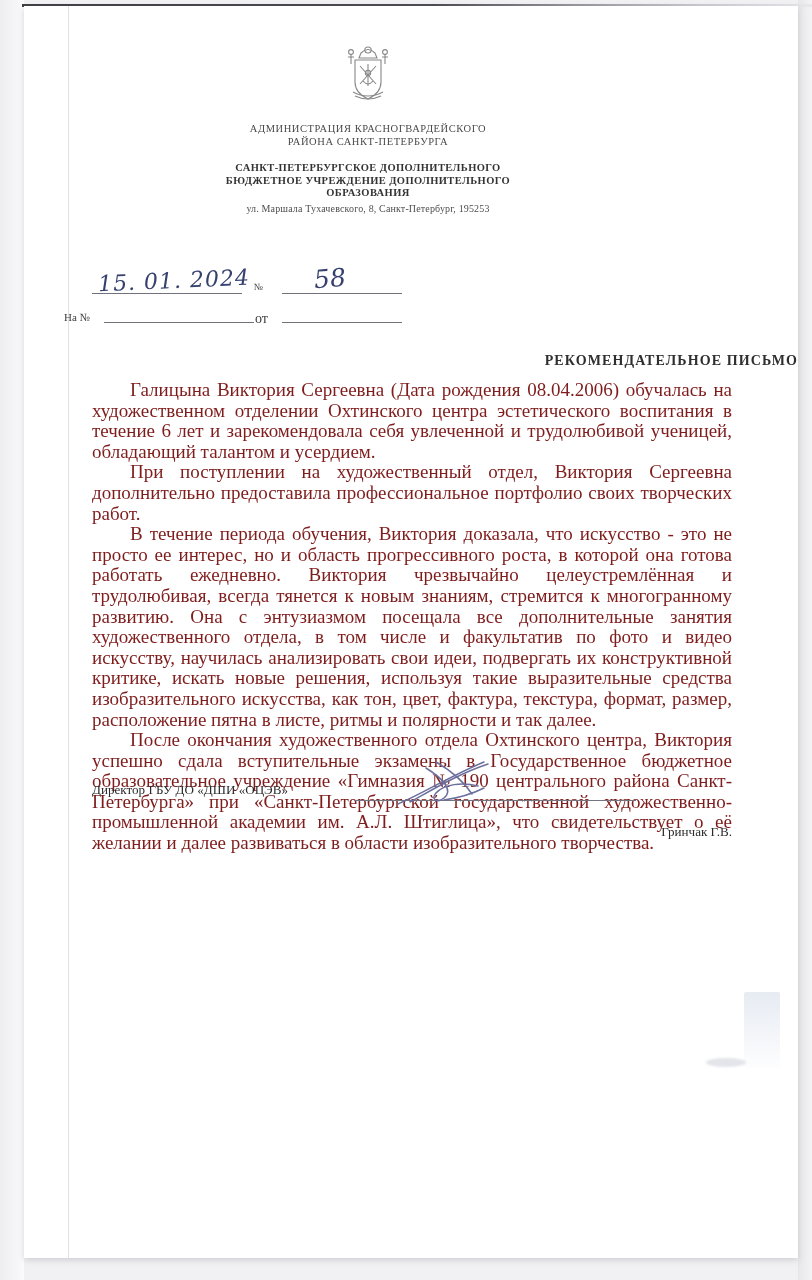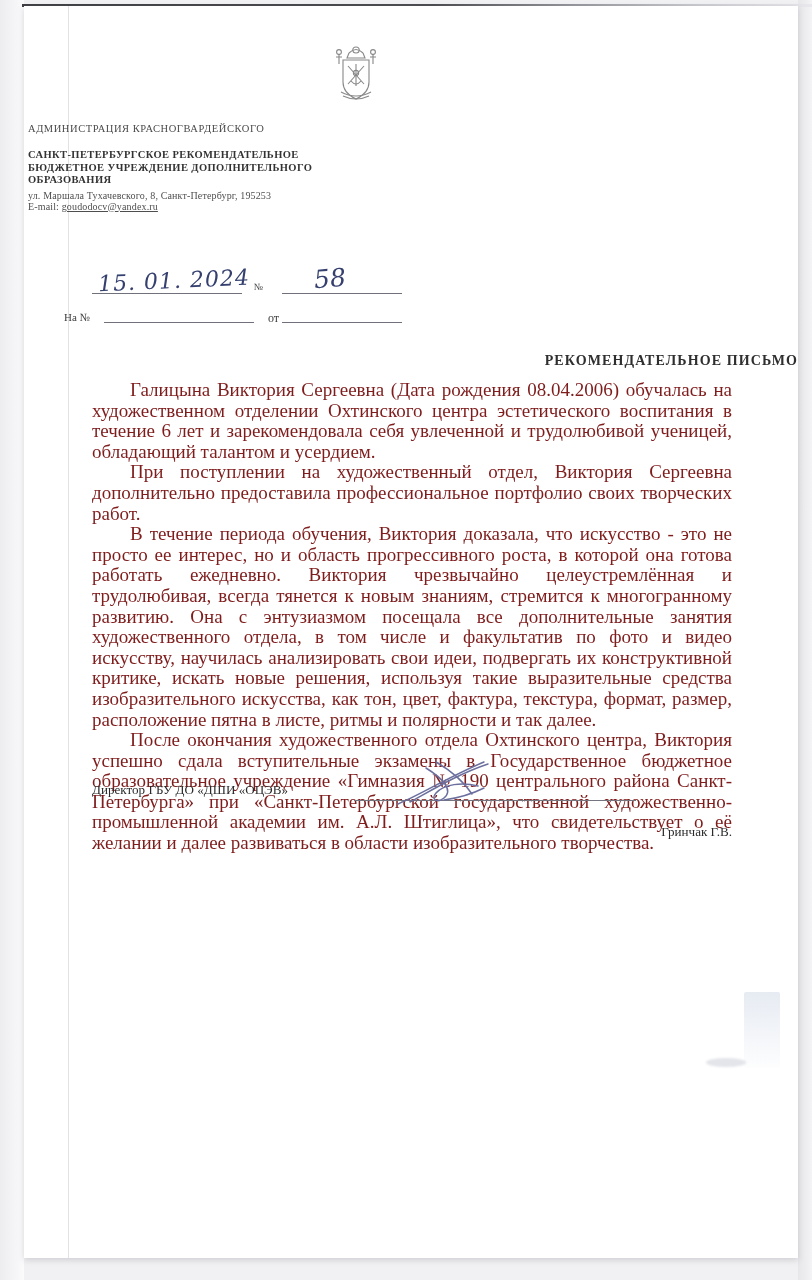--- a/index.html
+++ b/index.html
@@ -86,24 +86,24 @@
     width: 40px;
     height: 9px;
     background: rgba(205,208,216,.55);
     border-radius: 50%;
     filter: blur(1px);
   }
 
   
   .letterhead {
     position: absolute;
-    left: 4px;
+    left: 16px;
     top: 0;
     width: 656px;
-    text-align: left;
+    text-align: center;
   }
   .emblem-wrap {
     margin-top: 34px;
     display: flex;
     justify-content: center;
   }
   .emblem {
     width: 62px;
     height: 66px;
     opacity: .72;
@@ -174,23 +174,23 @@
     font-size: 9.5px;
   }
   .lbl-onno {
     position: absolute;
     left: 0;
     top: 37px;
     font-size: 11px;
   }
   .lbl-from {
     position: absolute;
-    left: 204px;
+    left: 191px;
     top: 37px;
-    font-size: 12px;
+    font-size: 14px;
   }
   .handwriting {
     position: absolute;
     font-family: "DejaVu Serif", serif;
     font-style: italic;
     color: #35406f;
     letter-spacing: 1px;
     transform: rotate(-2.5deg);
   }
   .hw-date {
@@ -310,34 +310,31 @@
             <circle cx="31" cy="33" r="2.6"></circle>
 
             <path d="M16 52 q15 8 30 0"></path>
             <path d="M18 56 q13 6 26 0"></path>
           </g>
         </svg>
       </div>
 
       <div class="admin-line">
         <div>АДМИНИСТРАЦИЯ  КРАСНОГВАРДЕЙСКОГО</div>
+        <div>РАЙОНА  САНКТ-ПЕТЕРБУРГА</div>
       </div>
 
       <div class="org-block">
-        <div>САНКТ-ПЕТЕРБУРГСКОЕ РЕКОМЕНДАТЕЛЬНОЕ</div>
+        <div>САНКТ-ПЕТЕРБУРГСКОЕ ДОПОЛНИТЕЛЬНОГО</div>
         <div>БЮДЖЕТНОЕ  УЧРЕЖДЕНИЕ  ДОПОЛНИТЕЛЬНОГО</div>
         <div>ОБРАЗОВАНИЯ</div>
       </div>
 
 
       <div class="contact-line first">ул. Маршала Тухачевского, 8, Санкт-Петербург, 195253</div>
-      <div class="contact-line">
-        <span>E-mail:</span>
-        <span class="email-link">goudodocv@yandex.ru</span>
-      </div>
     </header>
 
     <section class="ref-block">
       <div class="ref-row">
         <span class="handwriting hw-date">15. 01. 2024</span>
         <span class="lbl-no">№</span>
         <span class="handwriting hw-num">58</span>
       </div>
       <div class="rule r-date"></div>
       <div class="rule r-num"></div>

